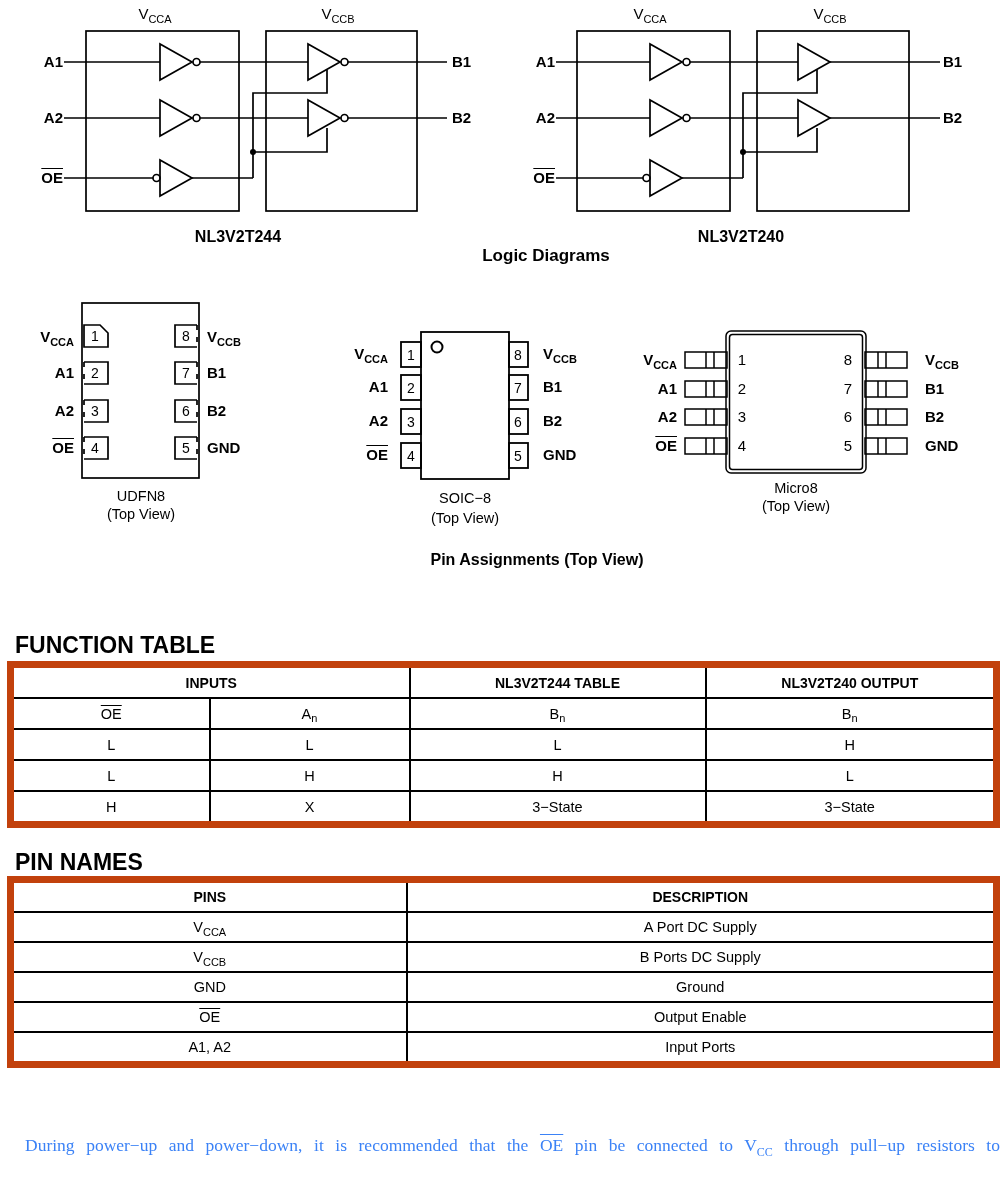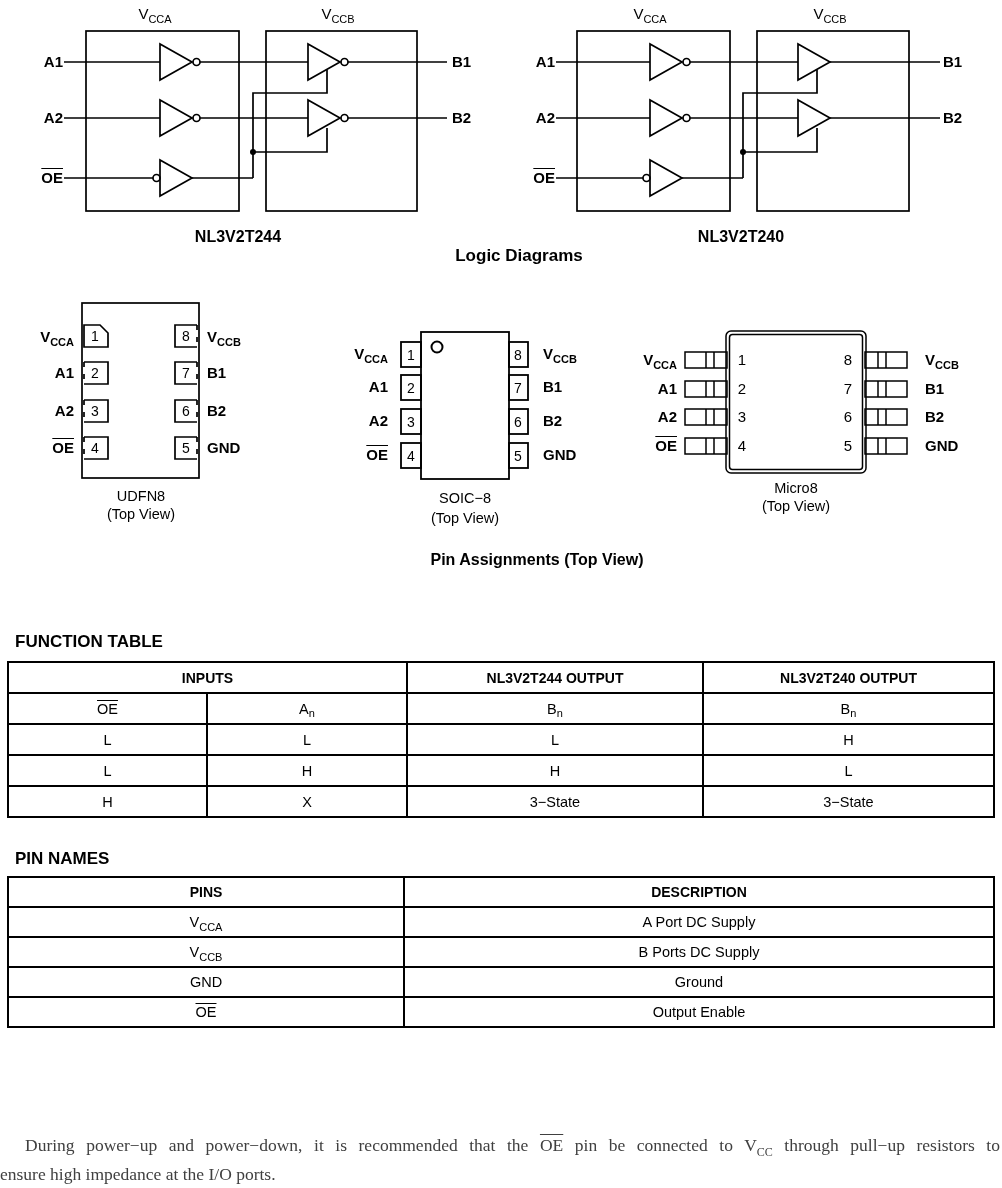--- a/index.html
+++ b/index.html
@@ -3,32 +3,32 @@
 <meta charset="utf-8">
 <style>
   html,body{margin:0;padding:0;background:#fff;}
   #page{position:relative;width:1002px;height:1188px;background:#ffffff;
         font-family:"Liberation Sans",sans-serif;color:#000;overflow:hidden;}
   svg{position:absolute;left:0;top:0;}
   .lbl{position:absolute;font-size:15px;line-height:18px;white-space:nowrap;transform:translateY(-50%);font-weight:bold;}
   .lblc{position:absolute;font-size:15px;line-height:18px;white-space:nowrap;transform:translate(-50%,-50%);}
   .bold{font-weight:bold;}
   .cap{font-weight:bold;font-size:16px;}
-  .sechead{position:absolute;font-weight:bold;font-size:17px;white-space:nowrap;}
+  .sechead{position:absolute;font-weight:bold;font-size:23px;white-space:nowrap;}
   .pkgcap{font-size:14.5px;}
   .pnum{position:absolute;font-size:14px;line-height:16px;transform:translate(-50%,-50%);}
   .pnum-lg{font-size:15px;}
   .ovl{text-decoration:overline;}
   sub{font-size:11px;line-height:0;margin-top:31px;}
   .tbl{position:absolute;border-collapse:collapse;table-layout:fixed;
-       font-size:14.5px;text-align:center;border:1px solid #c2410c;}
+       font-size:14.5px;text-align:center;border:7px solid #c2410c;}
   .tbl th,.tbl td{border:2px solid #000;padding:0;height:29px;overflow:hidden;}
   .tbl th{font-weight:bold;font-size:14px;}
   .pntbl th,.pntbl td{height:28px;}
-  .para{position:absolute;font-family:"Liberation Serif",serif;font-size:17.5px;line-height:29px;color:#404040;}
+  .para{position:absolute;font-family:"Liberation Serif",serif;font-size:17.5px;line-height:29px;color:#3b82f6;}
   .para .j{text-align:justify;text-align-last:justify;text-indent:25px;}
   .para sub{font-size:12px;}
   .dia{position:absolute;}
 </style>
 </head>
 <body>
 
 <div id="page">
 
   <div class="dia" style="left:0;top:0;width:500px;height:250px">
@@ -98,21 +98,21 @@
     <div class="lblc" style="left:160px;top:14px"><span>V</span><sub>CCA</sub></div>
     <div class="lblc" style="left:340px;top:14px"><span>V</span><sub>CCB</sub></div>
     <div class="lbl" style="right:447px;top:62px">A1</div>
     <div class="lbl" style="right:447px;top:118px">A2</div>
     <div class="lbl" style="right:447px;top:178px"><span class="ovl">OE</span></div>
     <div class="lbl" style="left:453px;top:62px">B1</div>
     <div class="lbl" style="left:453px;top:118px">B2</div>
     <div class="lblc cap" style="left:251px;top:237px">NL3V2T240</div>
   </div>
 
-  <div class="lblc bold" style="left:519px;top:256px;font-size:17px">Logic Diagrams</div>
+  <div class="lblc bold" style="left:546px;top:256px;font-size:17px">Logic Diagrams</div>
 
   <div class="dia" style="left:30px;top:298px;width:280px;height:232px">
     <svg width="280" height="232">
       <g stroke="#000" stroke-width="1.7" fill="none">
         <rect x="52" y="5" width="117" height="175"></rect>
         <path d="M54,27 H70 L78,35 V49 H54 Z"></path>
         <path d="M54,64 H78 V86 H54"></path>
           <line x1="54" y1="64" x2="54" y2="86" stroke-dasharray="5 7"></line>
         <path d="M54,102 H78 V124 H54"></path>
           <line x1="54" y1="102" x2="54" y2="124" stroke-dasharray="5 7"></line>
@@ -240,21 +240,21 @@
   <table class="tbl" style="left:7px;top:661px;width:986px">
     <colgroup>
         <col style="width:199px">
         <col style="width:200px">
         <col style="width:296px">
         <col style="width:291px">
       </colgroup>
     <tbody>
         <tr>
       <th colspan="2">INPUTS</th>
-      <th>NL3V2T244 OUTPUT</th>
+      <th>NL3V2T244 TABLE</th>
       <th>NL3V2T240 OUTPUT</th>
     </tr>
     <tr>
       <td><span class="ovl">OE</span></td>
       <td><span>A</span><sub>n</sub></td>
       <td><span>B</span><sub>n</sub></td>
       <td><span>B</span><sub>n</sub></td>
     </tr>
     <tr>
       <td>L</td>
@@ -297,21 +297,24 @@
       <td>B Ports DC Supply</td>
     </tr>
     <tr>
       <td>GND</td>
       <td>Ground</td>
     </tr>
     <tr>
       <td><span class="ovl">OE</span></td>
       <td>Output Enable</td>
     </tr>
+    <tr>
+      <td>A1, A2</td>
+      <td>Input Ports</td>
+    </tr>
   </tbody>
     </table>
 
   <div class="para" style="left:0;top:1131px;width:1000px">
     <div class="j"><span>During power−up and power−down, it is recommended that the </span><span class="ovl">OE</span><span> pin be connected to V</span><sub>CC</sub><span> through pull−up resistors to</span></div>
-    <div>ensure high impedance at the I/O ports.</div>
   </div>
 
 </div>
 
 </body></html>

